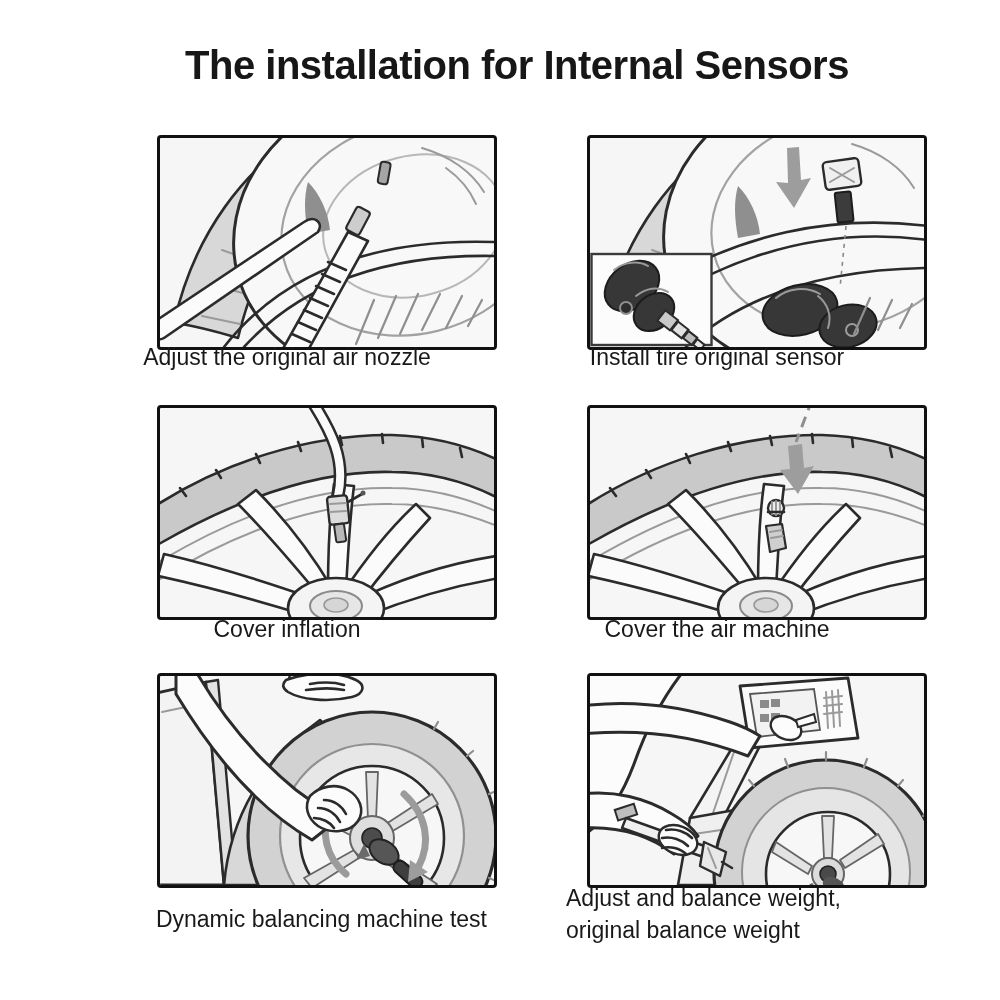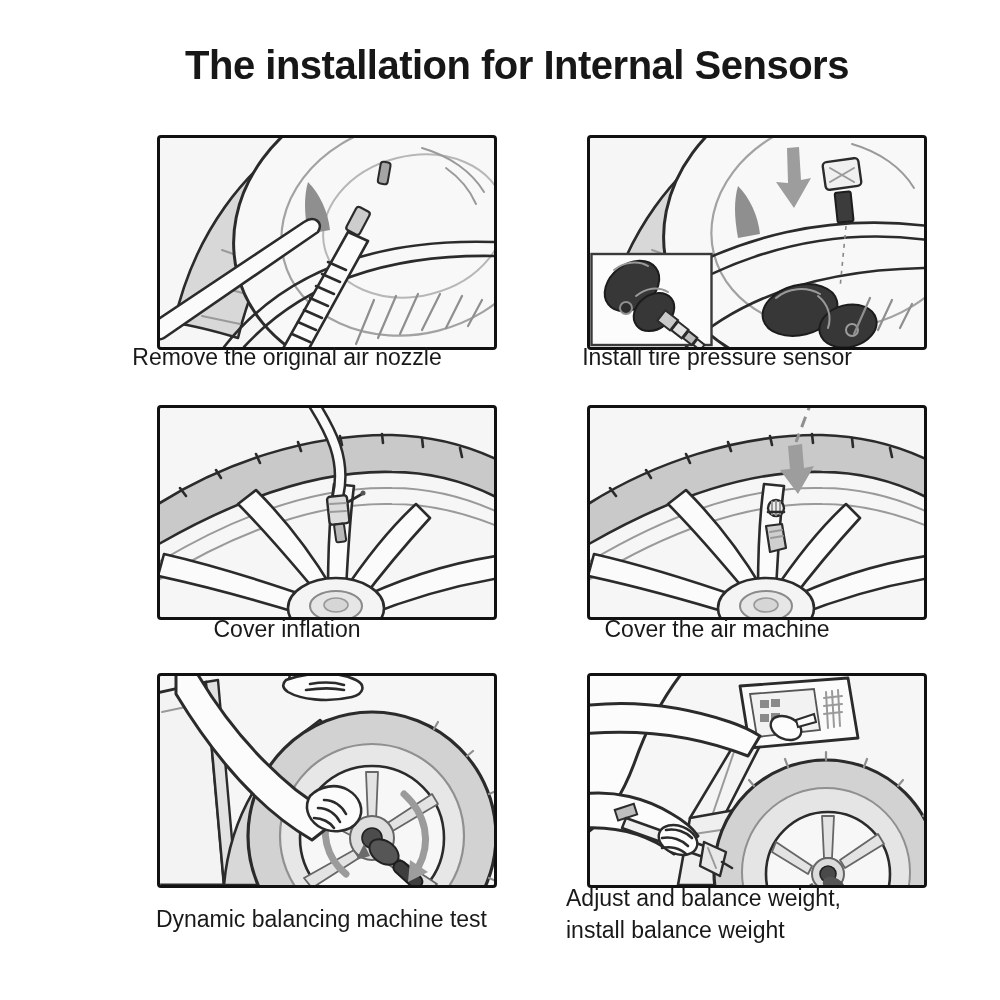--- a/index.html
+++ b/index.html
@@ -63,21 +63,21 @@
     <path class="fw" d="M-12,188 L144,84 C154,77 164,84 158,94 L4,200 C-2,204 -14,196 -12,188 Z"></path>
     <g>
       <path class="fw" d="M120,216 L188,94 L208,103 L146,216 Z"></path>
       <path class="ol" stroke-width="1.8" d="M168,124 L186,132 M162,136 L180,144 M156,148 L174,156 M150,160 L168,168 M144,172 L162,180 M138,184 L156,192 M132,196 L150,204"></path>
       <rect x="190" y="70" width="15" height="26" rx="3" transform="rotate(28 198 84)" fill="#cdcdcd" stroke="#2b2b2b" stroke-width="2.2"></rect>
     </g>
     <rect x="219" y="24" width="10" height="22" rx="3" transform="rotate(10 224 36)" fill="#a5a5a5" stroke="#2b2b2b" stroke-width="2"></rect>
     <path class="mid" d="M214,162 L196,206 M236,158 L218,200 M258,156 L240,196 M280,156 L262,192 M302,158 L286,190 M322,162 L308,188"></path>
   </svg>
 </figure>
-<figcaption class="caption cap1">Remove the original air nozzle</figcaption>
+<figcaption class="caption cap1">Adjust the original air nozzle</figcaption>
 
 <figure class="panel p2">
   <svg viewBox="0 0 334 209">
     <g>
       <path class="fg" d="M150,-10 C84,30 34,96 14,185 C38,188 58,194 78,200 C96,124 136,58 198,12 Z"></path>
       <path class="thin" stroke="#efefef" d="M118,16 L146,34 M96,44 L126,62 M78,76 L110,92 M62,112 L96,124 M50,146 L86,156"></path>
     </g>
     <g>
       <ellipse cx="250" cy="86" rx="178" ry="148" transform="rotate(-14 250 86)" fill="#f8f8f8" stroke="#2b2b2b" stroke-width="3"></ellipse>
       <ellipse cx="252" cy="84" rx="132" ry="106" transform="rotate(-14 252 84)" fill="none" stroke="#a2a2a2" stroke-width="2.2"></ellipse>
@@ -113,21 +113,21 @@
         <g transform="rotate(38 78 182)">
           <rect x="70" y="176" width="16" height="13" fill="#c9c9c9" stroke="#2b2b2b" stroke-width="2"></rect>
           <rect x="87" y="177" width="13" height="11" fill="#e2e2e2" stroke="#2b2b2b" stroke-width="2"></rect>
           <rect x="101" y="178" width="11" height="9" fill="#bdbdbd" stroke="#2b2b2b" stroke-width="2"></rect>
           <rect x="113" y="179" width="9" height="7" fill="#e8e8e8" stroke="#2b2b2b" stroke-width="2"></rect>
         </g>
       </g>
     </g>
   </svg>
 </figure>
-<figcaption class="caption cap2">Install tire pressure sensor</figcaption>
+<figcaption class="caption cap2">Install tire original sensor</figcaption>
 
 <figure class="panel p3">
   <svg viewBox="0 0 334 209">
     <g>
       <path class="fb" d="M-8,100 C62,54 150,26 232,27 C272,28 310,38 342,54 L342,92 C308,74 270,64 232,64 C156,62 74,92 -8,140 Z"></path>
       <path class="ol" stroke-width="3.2" d="M-8,100 C62,54 150,26 232,27 C272,28 310,38 342,54"></path>
       <path class="ol" stroke-width="2.4" d="M20,80 L26,88 M56,62 L61,70 M96,46 L100,55 M138,34 L141,43 M180,28 L182,37 M222,26 L223,35 M262,30 L263,39 M300,40 L302,49"></path>
       <path class="ol" stroke-width="2.6" d="M342,92 C308,74 270,64 232,64 C156,62 74,92 -8,140"></path>
     </g>
     <g>
@@ -300,13 +300,13 @@
         <path d="M114,166 L136,176 L130,200 L110,190 Z" fill="#e8e8e8" stroke="#2b2b2b" stroke-width="2.4" stroke-linejoin="round"></path>
         <path class="thin" stroke="#555" stroke-width="1.6" d="M118,172 L126,192"></path>
         <path class="ol" stroke-width="2.4" d="M132,186 L142,192"></path>
       </g>
       <ellipse cx="88" cy="164" rx="20" ry="14" transform="rotate(22 88 164)" fill="#fcfcfc" stroke="#2b2b2b" stroke-width="2.4"></ellipse>
       <path class="ol" stroke-width="1.8" d="M76,154 C86,152 96,156 102,162 M72,162 C82,160 92,164 98,170 M72,172 C80,170 90,172 96,178"></path>
     </g>
   </svg>
 </figure>
 <figcaption class="caption cap6">Adjust and balance weight,
-install balance weight</figcaption>
+original balance weight</figcaption>
 
 </body></html>

